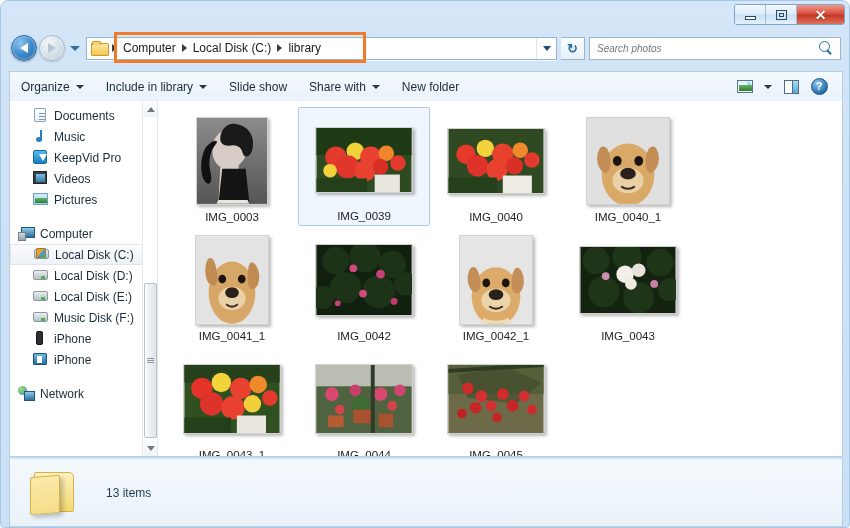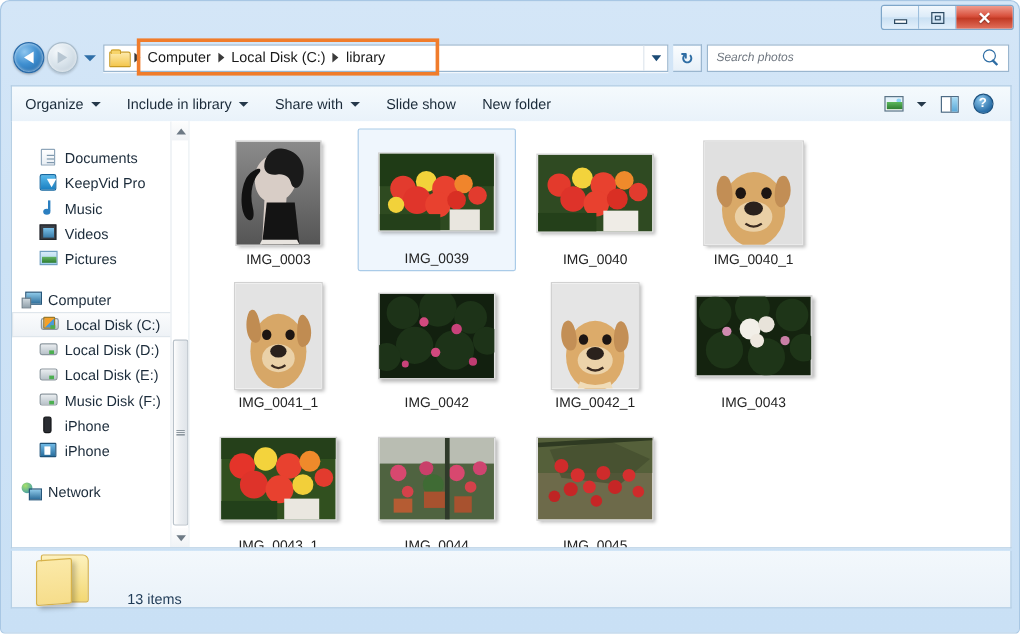--- a/index.html
+++ b/index.html
@@ -132,21 +132,21 @@
   .ico-help { width:17px;height:17px;border-radius:50%;background:radial-gradient(circle at 35% 28%,#8ec9ee,#2a6fa8 70%);border:1px solid #1d527f;color:#fff;font-size:11px;font-weight:bold;display:flex;align-items:center;justify-content:center;line-height:1;}
 
   
   #bodyarea {
     position:absolute; left:8px; top:100px; width:834px; height:356px;
     border:1px solid #b6cfe4; border-top:none; background:#ffffff;
     display:flex; overflow:hidden;
   }
   #sidebar {
     width: 148px; flex: 0 0 auto; background:#ffffff; position:relative;
-    border-right: 1px solid #e2e9ef; padding-top: 20px; overflow:hidden;
+    border-right: 1px solid #e2e9ef; padding-top: 4px; overflow:hidden;
   }
   .nav-item {
     height: 21px; display:flex; align-items:center; gap:6px;
     padding-left: 22px; font-size: 12px; color:#1b2b3a; white-space:nowrap;
   }
   .nav-item.root { padding-left: 8px; font-weight: normal; }
   .nav-item.selected {
     background: linear-gradient(to bottom,#fbfcfd,#eef2f6);
     border:1px solid #dfe6ec; border-right:none; margin-right:0; height:21px;
   }
@@ -207,24 +207,24 @@
   }
   .thumb-wrap { height: 94px; display:flex; align-items:center; justify-content:center; }
   .thumb {
     box-shadow: 2px 2px 3px rgba(0,0,0,.28);
     background:#fff; border: 1px solid rgba(0,0,0,.18);
   }
   .cap { font-size: 11.5px; color: #222; margin-top: 3px; line-height: 13px; white-space:nowrap; }
 
   
   #status {
-    position:absolute; left:8px; top:458px; width:834px; height:48px;
+    position:absolute; left:8px; top:458px; width:834px; height:68px;
     background: linear-gradient(to bottom,#f3f8fc 0%, #eaf2f9 100%);
     border: 1px solid #b6cfe4; border-top:none;
-    display:flex; align-items:flex-end;
+    display:flex; align-items:center;
   }
   #status-folder { width:56px; height:46px; margin-left:18px; position:relative; flex:0 0 auto; }
   #status-folder .back {
     position:absolute; left:6px; top:2px; width:40px; height:40px;
     background: linear-gradient(to bottom,#fdf1bd,#f3d873);
     border:1px solid #d7b24a; border-radius:2px 5px 2px 2px;
   }
   #status-folder .front {
     position:absolute; left:2px; top:6px; width:30px; height:38px;
     background: linear-gradient(to bottom,#fbe9a8,#f6dd8b);
@@ -294,25 +294,25 @@
   <div id="toolbar">
     <div class="tb-item">
       <span>Organize</span>
       <span class="tb-chev"></span>
     </div>
     <div class="tb-item">
       <span>Include in library</span>
       <span class="tb-chev"></span>
     </div>
     <div class="tb-item">
+      <span>Slide show</span>
+    </div>
+    <div class="tb-item">
       <span>Share with</span>
       <span class="tb-chev"></span>
-    </div>
-    <div class="tb-item">
-      <span>Slide show</span>
     </div>
     <div class="tb-item">
       <span>New folder</span>
     </div>
 
     <div id="tb-right">
       <div class="tb-ico">
         <span class="ico-views"></span>
       </div>
       <div class="tb-ico" style="width:16px">
@@ -332,29 +332,29 @@
     <div id="sidebar">
 
       <div class="nav-item">
         <span class="ni">
             <span class="ic-doc" style="position:absolute"></span>
           </span>
         <span>Documents</span>
       </div>
       <div class="nav-item">
         <span class="ni">
+            <span class="ic-music" style="position:absolute"></span>
+          </span>
+        <span>Music</span>
+      </div>
+      <div class="nav-item">
+        <span class="ni">
             <span class="ic-kv" style="position:absolute"></span>
           </span>
         <span>KeepVid Pro</span>
-      </div>
-      <div class="nav-item">
-        <span class="ni">
-            <span class="ic-music" style="position:absolute"></span>
-          </span>
-        <span>Music</span>
       </div>
       <div class="nav-item">
         <span class="ni">
             <span class="ic-vid" style="position:absolute"></span>
           </span>
         <span>Videos</span>
       </div>
       <div class="nav-item">
         <span class="ni">
             <span class="ic-pic" style="position:absolute"></span>

